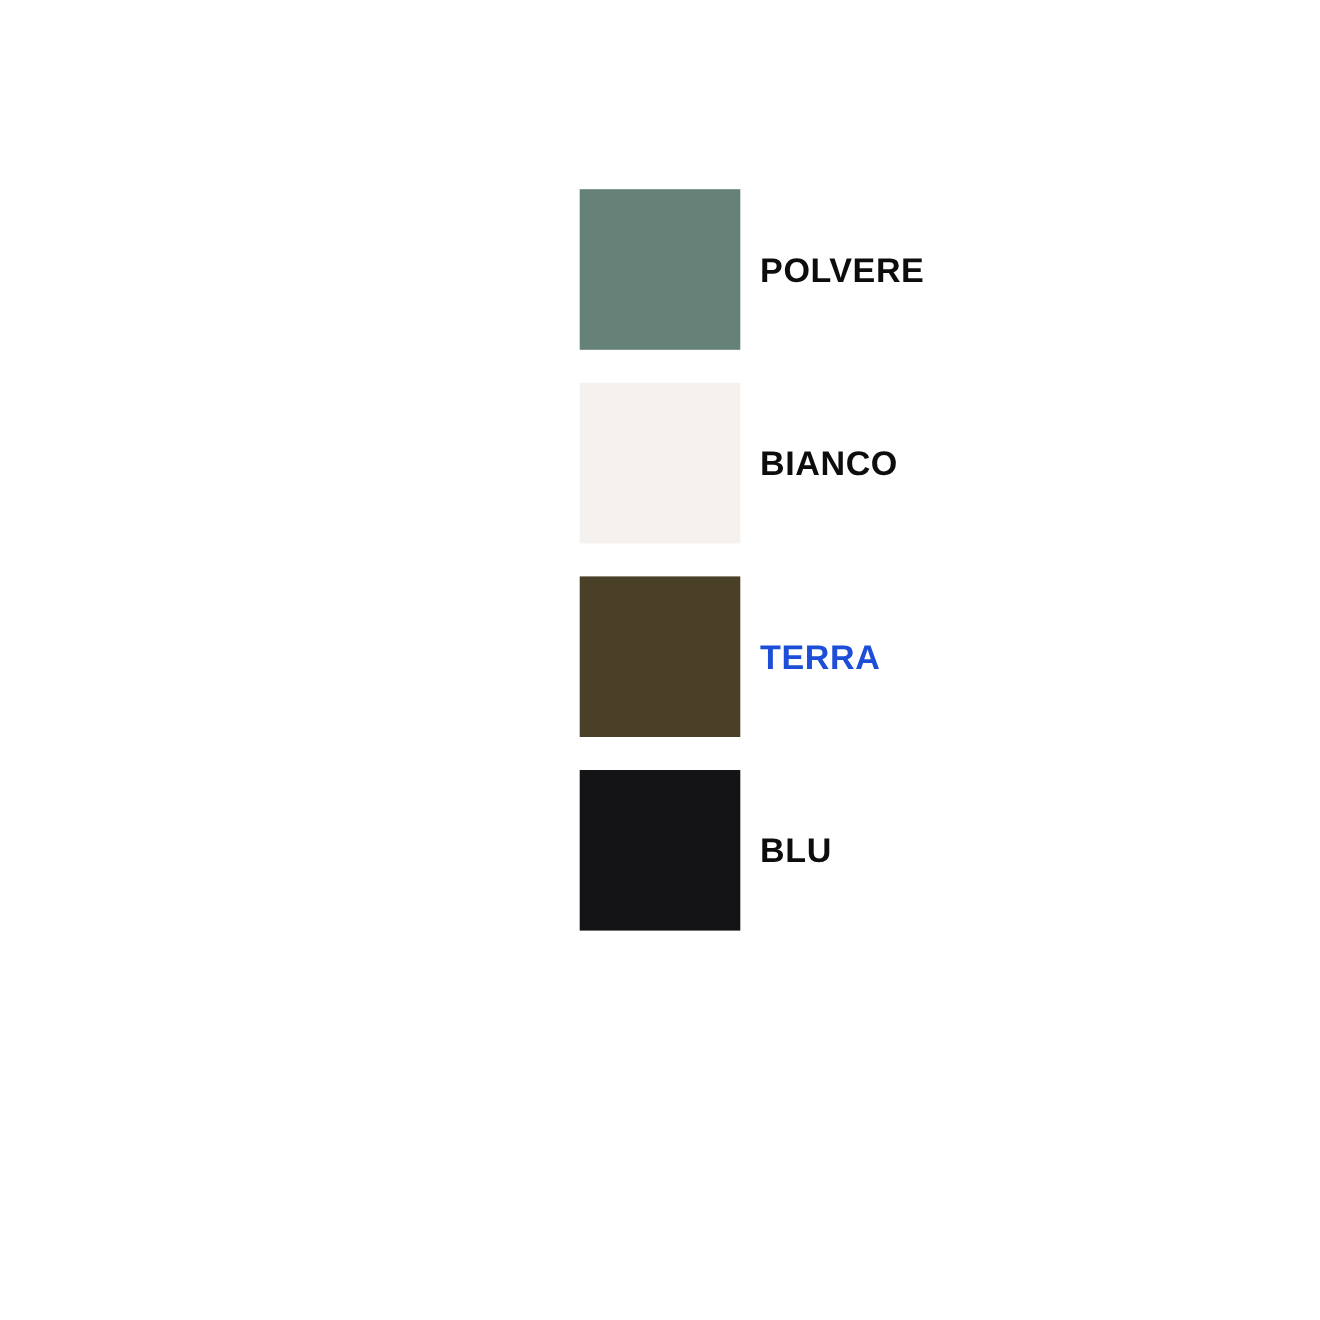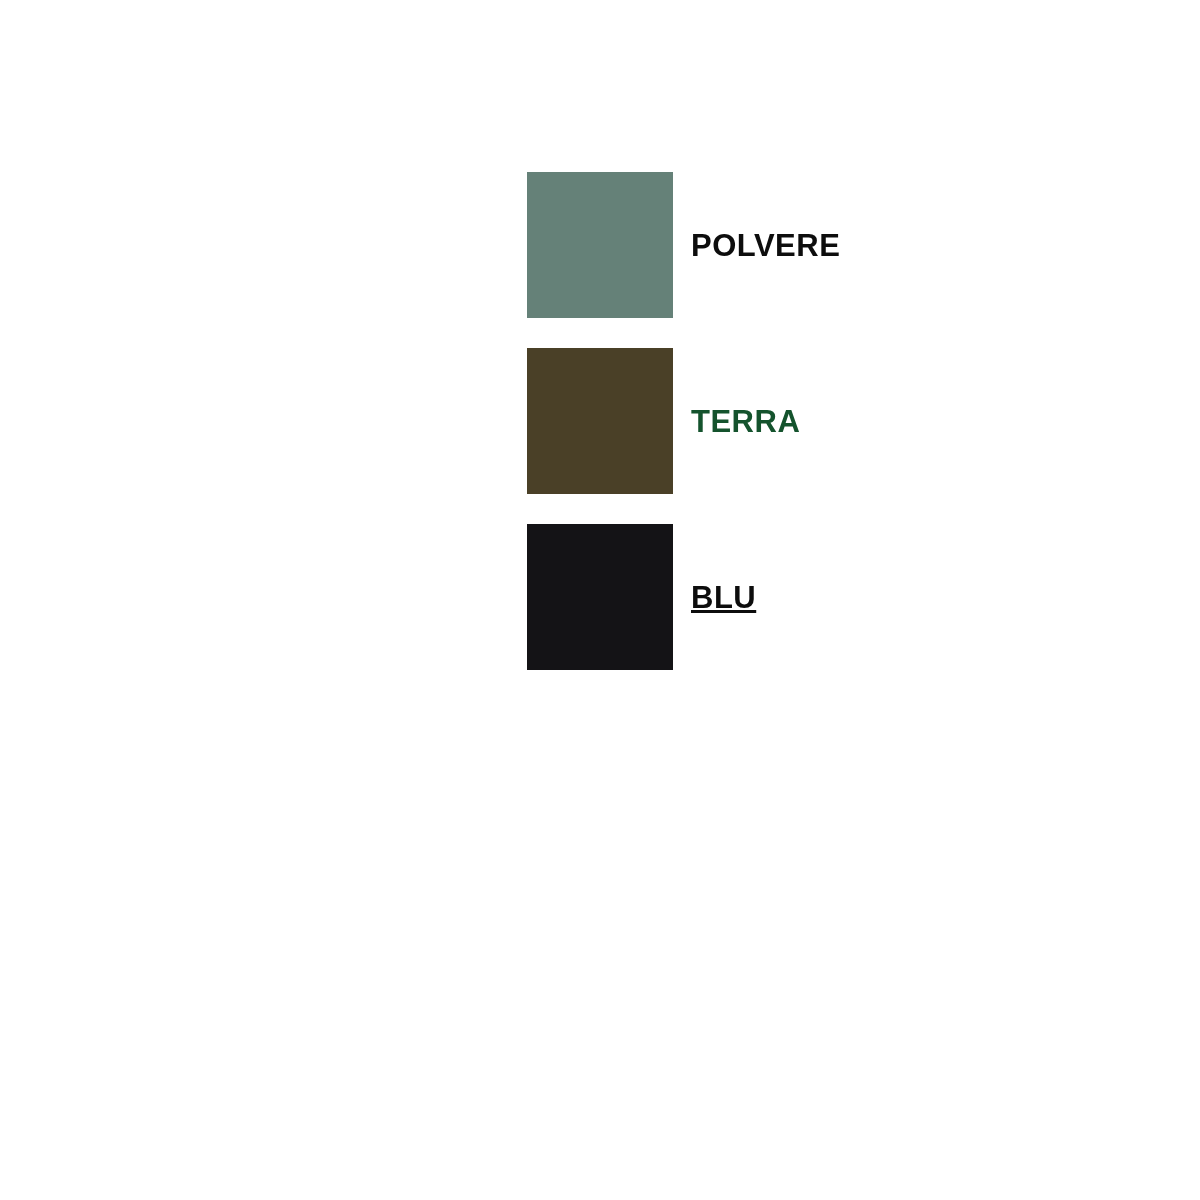--- a/index.html
+++ b/index.html
@@ -62,26 +62,30 @@
 
 <div id="palette-board">
 
   <div class="swatch-list">
 
     <div class="swatch-row">
       <div class="swatch-chip" style="background: rgb(101, 129, 120);"></div>
       <div class="swatch-label" style="color: rgb(13, 13, 13);">POLVERE</div>
     </div>
 
+    <div class="swatch-row">
+      <div class="swatch-chip" style="background: rgb(244, 241, 238);"></div>
+      <div class="swatch-label" style="color: rgb(13, 13, 13);">BIANCO</div>
+    </div>
 
     <div class="swatch-row">
       <div class="swatch-chip" style="background: rgb(74, 64, 39);"></div>
-      <div class="swatch-label" style="color: #14532d;">TERRA</div>
+      <div class="swatch-label" style="color: #1d4ed8;">TERRA</div>
     </div>
 
 
     <div class="swatch-row">
       <div class="swatch-chip" style="background: rgb(20, 19, 22);"></div>
-      <div class="swatch-label" style="color: rgb(13, 13, 13); text-decoration: underline;">BLU</div>
+      <div class="swatch-label" style="color: rgb(13, 13, 13);">BLU</div>
     </div>
 
   </div>
 </div>
 
 </body></html>

